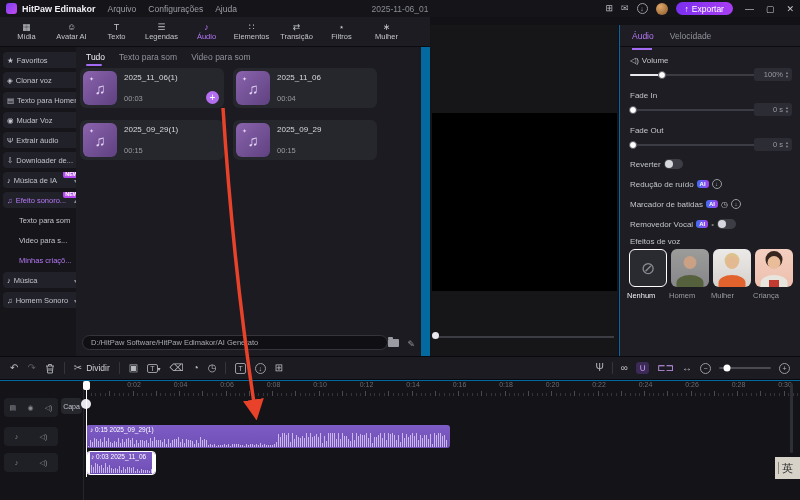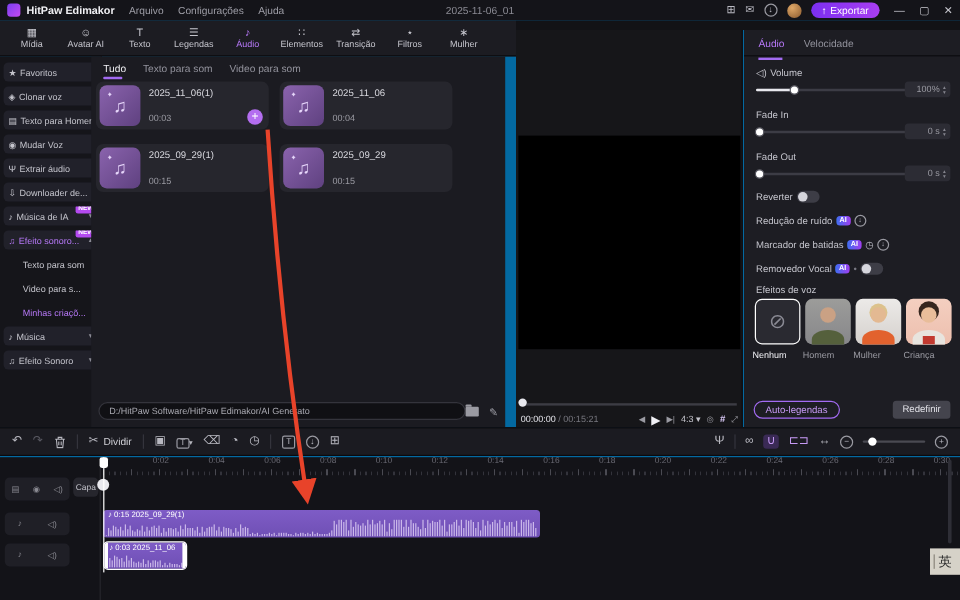--- a/index.html
+++ b/index.html
@@ -277,21 +277,21 @@
     <div class="side-item sub active">
         <span>Minhas criaçõ...</span>
       </div>
     <div class="side-item">
         <span class="sicon">♪</span>
         <span>Música</span>
         <span class="caret">▾</span>
       </div>
     <div class="side-item">
         <span class="sicon">♫</span>
-        <span>Efeito Sonoro</span>
+        <span>Homem Sonoro</span>
         <span class="caret">▾</span>
       </div>
   </div>
 
   <div class="media-panel">
     <div class="mtabs">
       <div class="mtab active">Tudo</div>
       <div class="mtab">Texto para som</div>
       <div class="mtab">Video para som</div>
     </div>
@@ -332,34 +332,20 @@
 
     <div class="path-bar">D:/HitPaw Software/HitPaw Edimakor/AI Generato</div>
     <div class="folder-icon"></div>
     <div class="pencil-icon">✎</div>
   </div>
 
   <div class="preview">
     <div class="pv-video"></div>
     <div class="pv-scrub"></div>
     <div class="pv-knob"></div>
-    <div class="pv-controls">
-      <div class="pv-time">
-        <span class="cur">00:00:00</span> / <span>00:15:21</span>
-      </div>
-      <div class="pv-btns">
-        <span class="sm">◀</span>
-        <span class="play">▶</span>
-        <span class="sm">▶|</span>
-        <span class="pv-ratio"><span>4:3</span> ▾</span>
-        <span class="sm">◎</span>
-        <span class="pv-grid">#</span>
-        <span class="sm">⤢</span>
-      </div>
-    </div>
   </div>
 
   <div class="props">
     <div class="ptabs">
       <div class="ptab active">Áudio</div>
       <div class="ptab">Velocidade</div>
     </div>
 
     <div class="prow-label" style="top:31px;">
         <span>◁)</span>
@@ -441,24 +427,20 @@
     <div class="voice-tile" style="left:135px; top:224px; background:linear-gradient(#f4cfc0,#edbfae);">
       <span class="person-head" style="background:#e9bd9a; box-shadow:0 -3px 0 2px #36261e;"></span>
       <span class="person-body" style="background:#e8e4de;"></span>
       <span style="position:absolute; bottom:0; left:50%; transform:translateX(-50%); width:10px; height:7px; background:#c23a30;"></span>
     </div>
     <div class="vt-label sel" style="left:7px; top:266px;">Nenhum</div>
     <div class="vt-label" style="left:49px; top:266px;">Homem</div>
     <div class="vt-label" style="left:91px; top:266px;">Mulher</div>
     <div class="vt-label" style="left:133px; top:266px;">Criança</div>
 
-    <div class="props-footer">
-      <span class="btn-outline">Auto-legendas</span>
-      <span class="btn-gray">Redefinir</span>
-    </div>
   </div>
 
   <div class="tl-toolbar">
     <span class="ti">↶</span>
     <span class="ti dim">↷</span>
     <svg width="10" height="11" viewBox="0 0 10 11">
         <path d="M1 3h8M3.5 3V1.5h3V3M2 3l.7 7h4.6L8 3M4 5v3M6 5v3" stroke="#b8b8c0" fill="none" stroke-width="0.9"></path>
       </svg>
     <span class="sep"></span>
     <span class="ti">✂</span>

